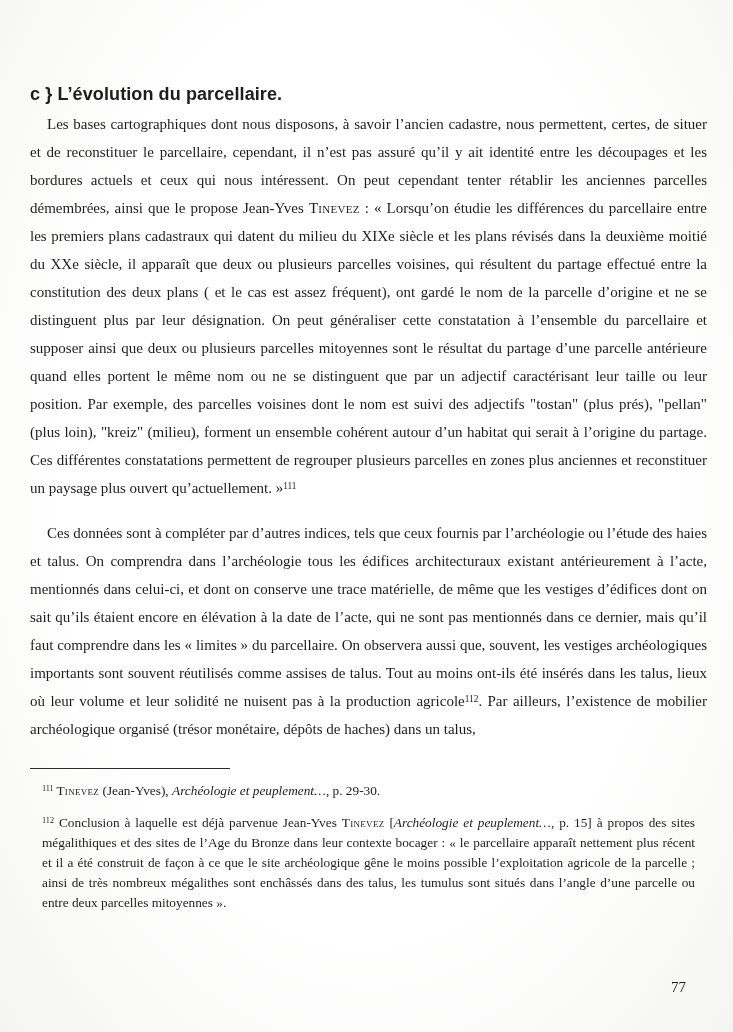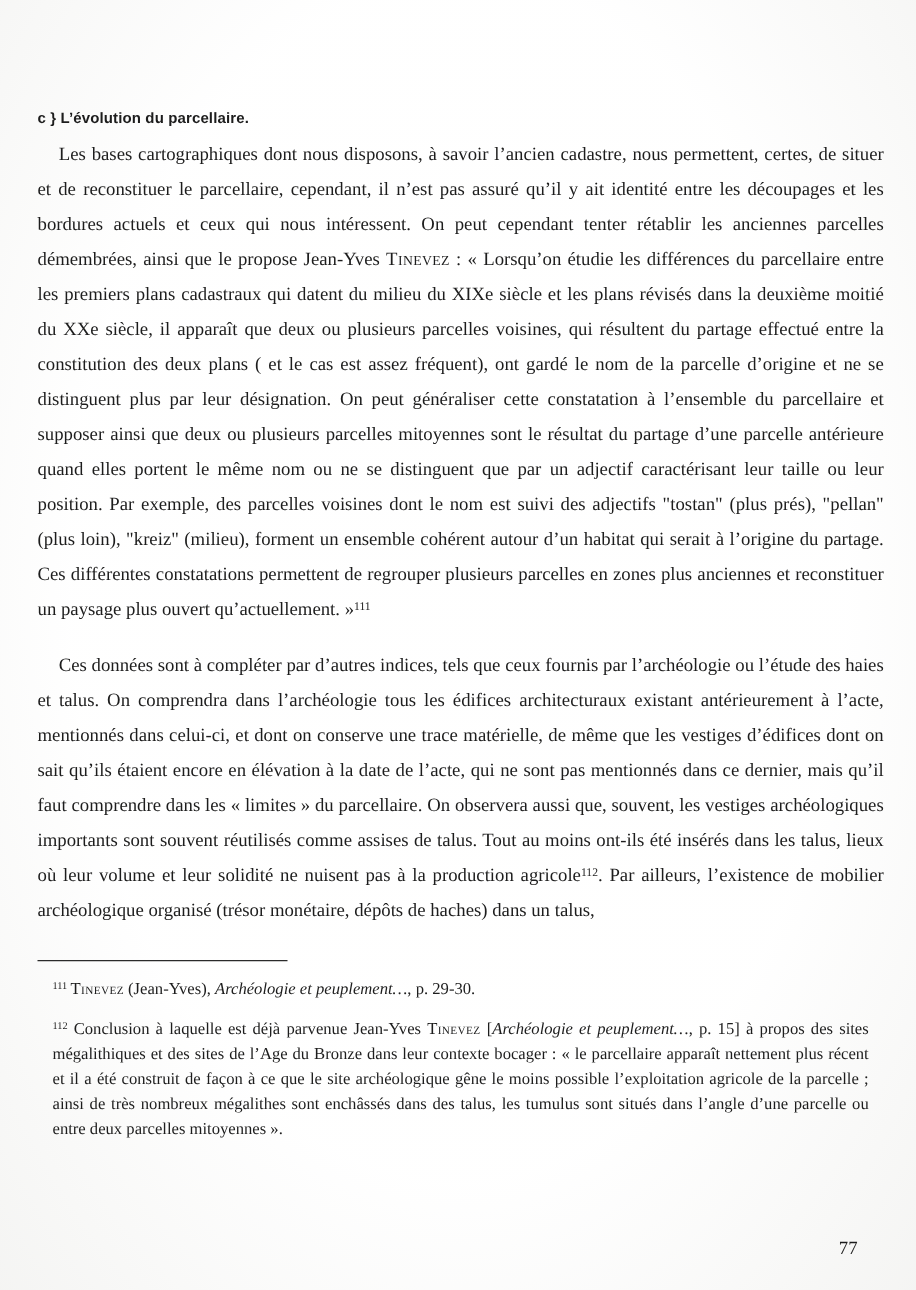--- a/index.html
+++ b/index.html
@@ -19,21 +19,21 @@
   }
   .content {
     position: absolute;
     left: 30px;
     top: 84px;
     width: 677px;
   }
   .heading {
     font-family: "Liberation Sans", sans-serif;
     font-weight: bold;
-    font-size: 12px;
+    font-size: 18px;
     line-height: 20px;
     letter-spacing: 0.1px;
     margin: 0 0 6px 0;
   }
   .para {
     font-size: 15px;
     line-height: 28px;
     text-align: justify;
     text-indent: 17px;
     margin: 0 0 17px 0;
@@ -58,21 +58,20 @@
     line-height: 20px;
     text-align: justify;
     margin: 12px;
   }
   .pageno {
     position: absolute;
     left: 671px;
     top: 978px;
     font-size: 15px;
     line-height: 18px;
-    margin-top: 12px;
   }
 </style>
 </head>
 <body>
 
 <div class="page">
   <div class="content">
 
     <h2 class="heading">c } L’évolution du parcellaire.</h2>
 

